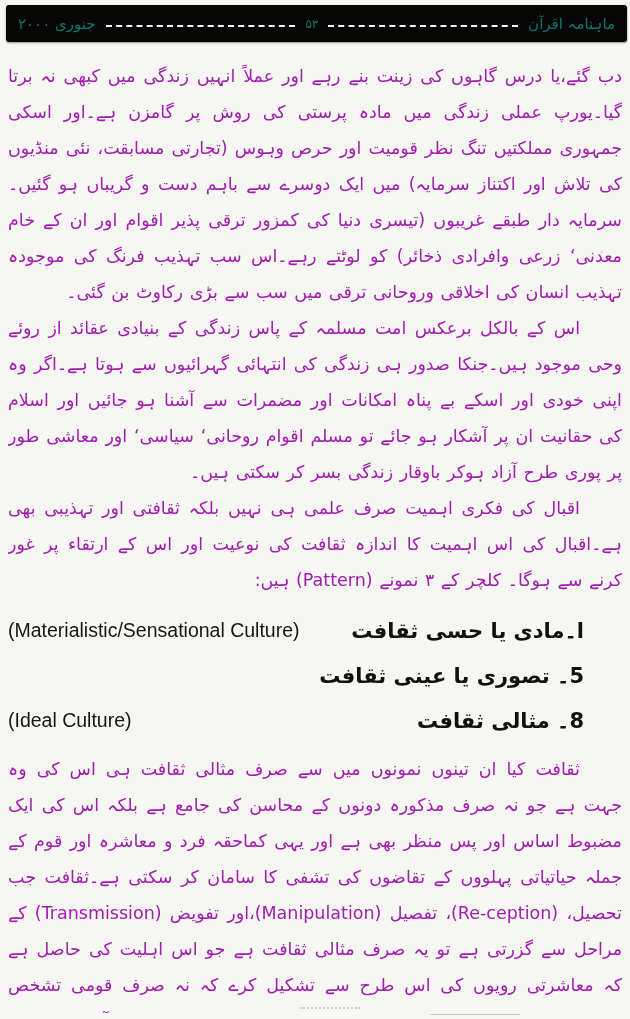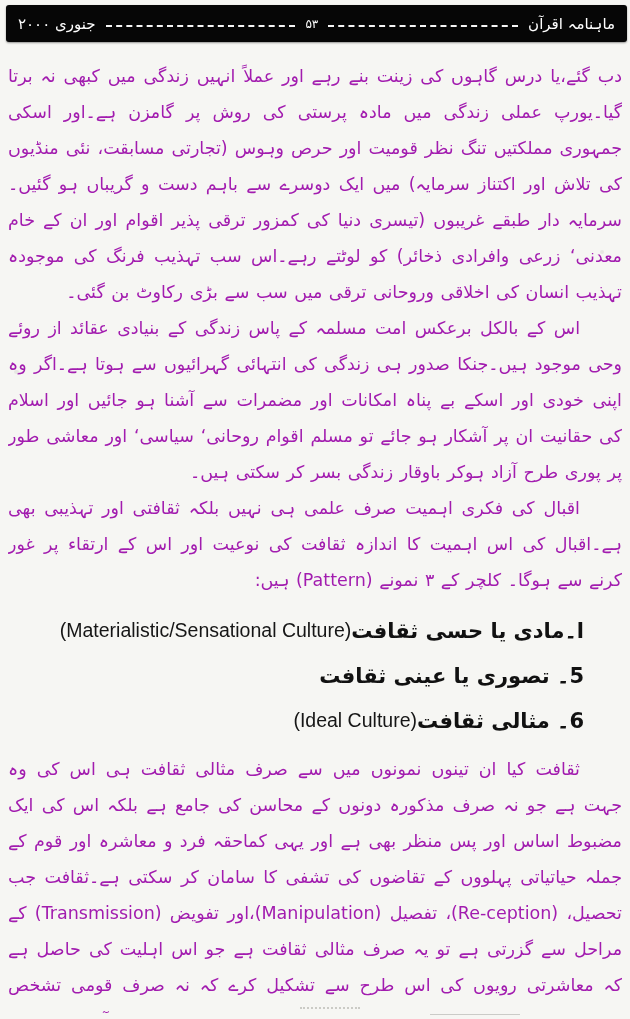--- a/index.html
+++ b/index.html
@@ -26,21 +26,21 @@
     align-items: center;
     direction: rtl;
     color: #ffffff;
     padding: 0 12px;
     gap: 10px;
     box-shadow: 0 1px 2px rgba(0,0,0,0.4);
   }
   .header-text {
     font-size: 15px;
     white-space: nowrap;
-    color: #ffffff;
+    color: #0f766e;
     letter-spacing: 0.5px;
   }
   .page-num { font-size: 12px; }
   .dash-fill {
     flex: 1 1 auto;
     height: 0;
     border-top: 2.5px dashed #f5f5f5;
     margin-top: 5px;
     min-width: 30px;
   }
@@ -74,21 +74,21 @@
   .urdu-label {
     font-size: 21px;
     font-weight: bold;
     color: #111111;
     margin-right: 38px;
     white-space: nowrap;
   }
   .english-label {
     flex: 1 1 auto;
     direction: ltr;
-    text-align: right;
+    text-align: left;
     font-family: "Liberation Sans", sans-serif;
     font-size: 19.5px;
     color: #161616;
     white-space: nowrap;
   }
   
   .noise {
     position: absolute;
     border-top: 2px dotted #b9b9b4;
     opacity: 0.7;
@@ -127,21 +127,21 @@
 
     <div class="pattern-list">
       <div class="pattern-row">
         <span class="urdu-label">ا۔مادی یا حسی ثقافت</span>
         <span class="english-label">(Materialistic/Sensational Culture)</span>
       </div>
       <div class="pattern-row">
         <span class="urdu-label">5۔ تصوری یا عینی ثقافت</span>
       </div>
       <div class="pattern-row">
-        <span class="urdu-label">6۔ مثالی ثقافت</span>
+        <span class="urdu-label">8۔ مثالی ثقافت</span>
         <span class="english-label">(Ideal Culture)</span>
       </div>
     </div>
 
     <p class="para indent">ثقافت کیا ان تینوں نمونوں میں سے صرف مثالی ثقافت ہی اس کی وہ جہت ہے جو نہ صرف مذکورہ دونوں کے محاسن کی جامع ہے بلکہ اس کی ایک مضبوط اساس اور پس منظر بھی ہے اور یہی کماحقہ فرد و معاشرہ اور قوم کے جملہ حیاتیاتی پہلووں کے تقاضوں کی تشفی کا سامان کر سکتی ہے۔ثقافت جب تحصیل، (Re-ception)، تفصیل (Manipulation)،اور تفویض (Transmission) کے مراحل سے گزرتی ہے تو یہ صرف مثالی ثقافت ہے جو اس اہلیت کی حاصل ہے کہ معاشرتی رویوں کی اس طرح سے تشکیل کرے کہ نہ صرف قومی تشخص محفوظ رہے کہ دور نو کے تقاضوں کی تشفی کا سامان بھی میسر آئے۔اقبالؒ نے اسلام کے نظریہ حیات کی حرکیت کو موثر انداز میں بیان کر کے اسلامی ثقافت جو کہ ایک مثالی ثقافت ہے،کی اہمیت کو بیان کیا ہے۔</p>
 
   </div>
 
   <div class="noise noise-a"></div>
   <div class="noise noise-b"></div>

